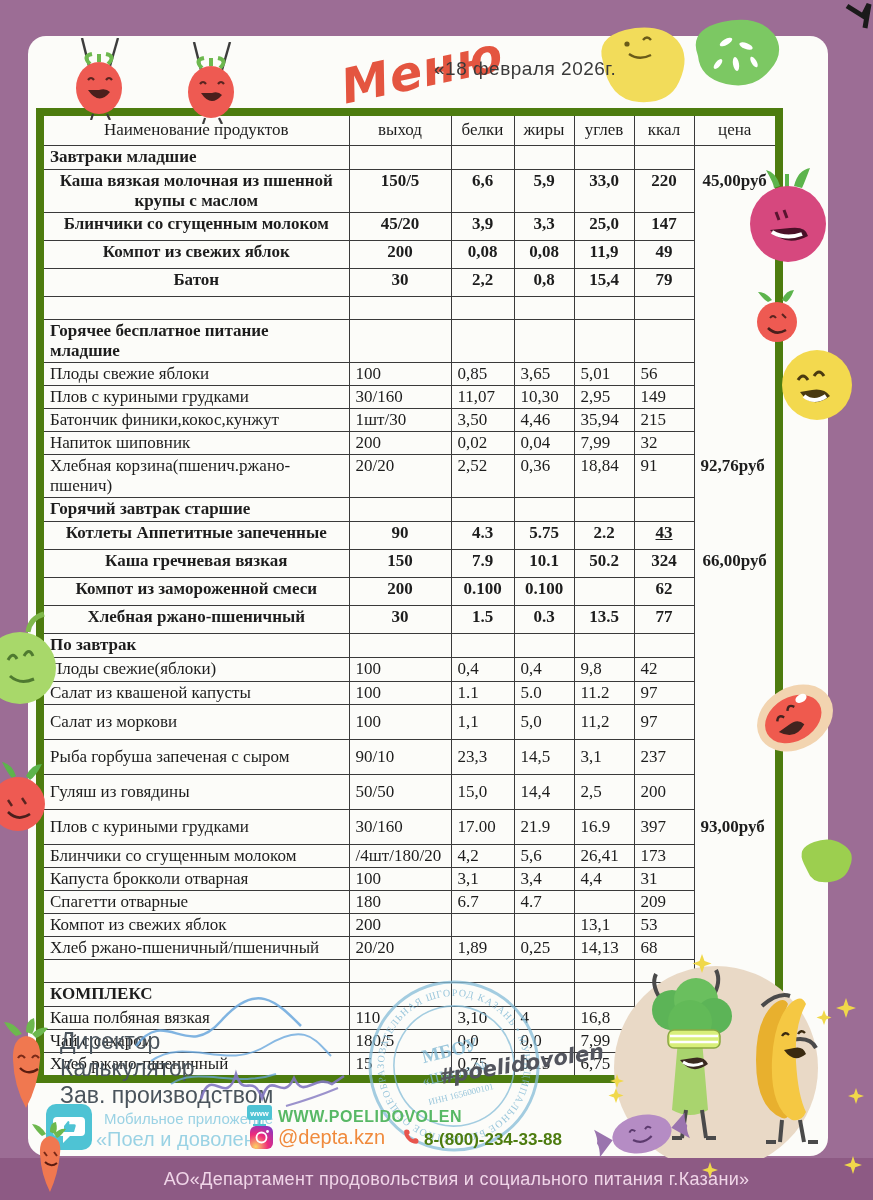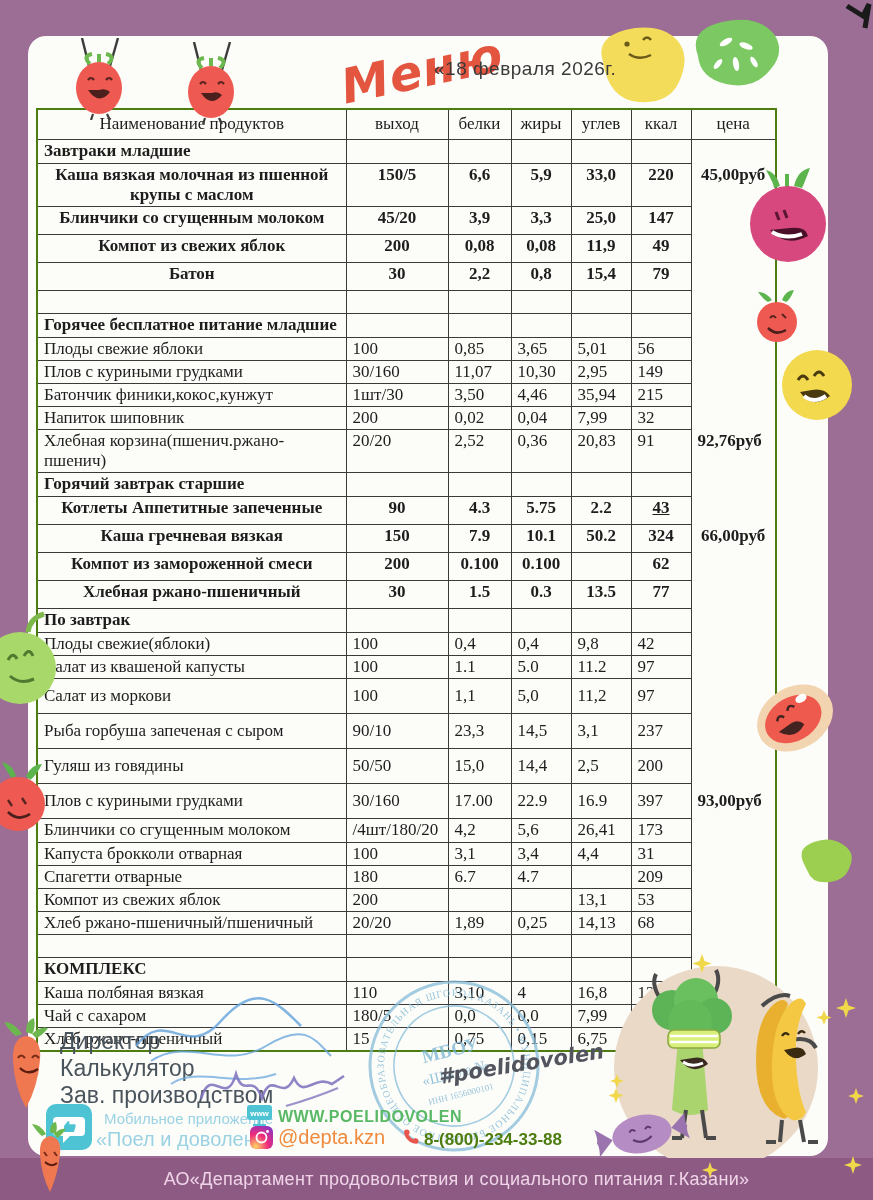--- a/index.html
+++ b/index.html
@@ -8,21 +8,21 @@
   .card{position:absolute;left:28px;top:36px;width:800px;height:1120px;background:#fcfcf9;
         border-radius:18px;}
   
   .menu-script{position:absolute;left:312px;top:6px;font-family:"DejaVu Sans",sans-serif;
         font-style:italic;font-weight:bold;font-size:48px;color:#e45540;transform:rotate(-12deg);
         letter-spacing:1px;}
   .menu-date{position:absolute;left:406px;top:22px;font-size:19px;color:#3a3a3a;font-weight:500;
         letter-spacing:.5px;z-index:3;}
   
   .menu-table{position:absolute;left:8px;top:72px;border-collapse:collapse;table-layout:fixed;
-        width:739px;border:2px solid #4d7c0f;}
+        width:739px;border:8px solid #4d7c0f;}
   .menu-table th,.menu-table td{border:1.4px solid #3a3a3a;padding:1px 6px;
         font-family:"Liberation Serif",serif;font-size:17px;line-height:1.18;color:#1d1d1d;
         vertical-align:top;overflow:hidden;}
   .menu-table thead th{font-weight:400;text-align:center;height:27px;vertical-align:middle;}
   .menu-table thead th:first-child{text-align:center;}
   .menu-table tbody td.price{border-top:none;border-bottom:none;font-weight:bold;}
   .menu-table tr.item td{height:20px;}
   .menu-table tr.section td{height:21px;font-weight:bold;margin-left:36px;}
   .menu-table tr.empty td{height:20px;}
   .menu-table tr.bold td{height:25px;font-weight:bold;text-align:center;}
@@ -173,21 +173,21 @@
             <td>0,04</td>
             <td>7,99</td>
             <td><span>32</span></td>
             <td class="price"></td>
           </tr>
           <tr class="item">
             <td class="name">Хлебная корзина(пшенич.ржано-пшенич)</td>
             <td>20/20</td>
             <td>2,52</td>
             <td>0,36</td>
-            <td>20,83</td>
+            <td>18,84</td>
             <td><span>91</span></td>
             <td class="price">92,76руб</td>
           </tr>
           <tr class="section">
             <td class="name">Горячий завтрак старшие</td>
             <td></td>
             <td></td>
             <td></td>
             <td></td>
             <td></td>
@@ -280,21 +280,21 @@
             <td>15,0</td>
             <td>14,4</td>
             <td>2,5</td>
             <td><span>200</span></td>
             <td class="price"></td>
           </tr>
           <tr class="item  tall">
             <td class="name">Плов с куриными грудками</td>
             <td>30/160</td>
             <td>17.00</td>
-            <td>22.9</td>
+            <td>21.9</td>
             <td>16.9</td>
             <td><span>397</span></td>
             <td class="price">93,00руб</td>
           </tr>
           <tr class="item">
             <td class="name">Блинчики со сгущенным молоком</td>
             <td>/4шт/180/20</td>
             <td>4,2</td>
             <td>5,6</td>
             <td>26,41</td>

